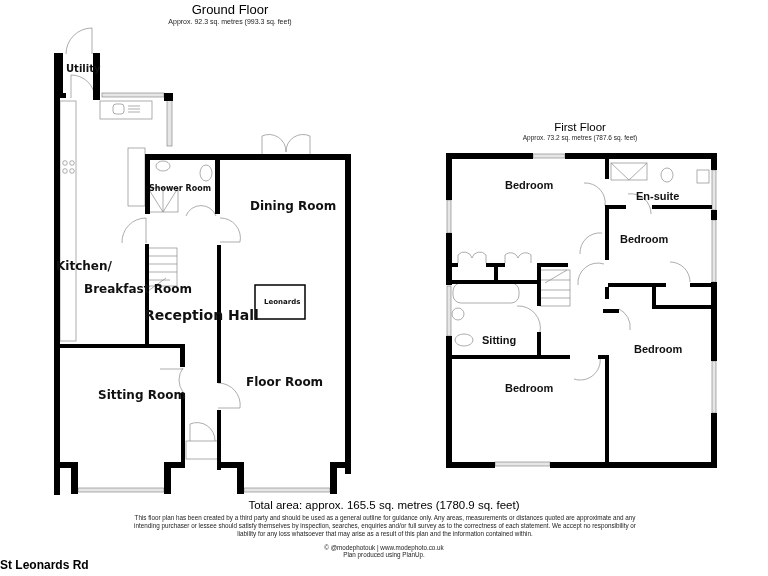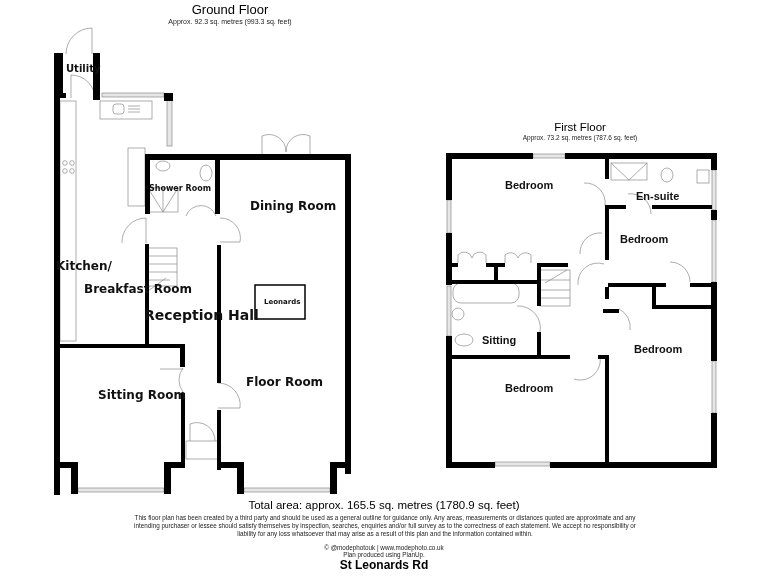--- a/index.html
+++ b/index.html
@@ -5,21 +5,21 @@
   html, body { margin:0; padding:0; background:#ffffff; }
   body { width:768px; height:576px; position:relative; overflow:hidden; font-family:"Liberation Sans", sans-serif; color:#000; }
   .floor-title { position:absolute; font-weight:normal; text-align:center; white-space:nowrap; }
   .floor-area { position:absolute; font-size:7px; color:#222; text-align:center; white-space:nowrap; }
   .room-label { position:absolute; font-family:"DejaVu Sans", sans-serif; font-weight:bold; font-size:12px; white-space:nowrap; color:#111; }
   .room-label-ff { position:absolute; font-family:"Liberation Sans", sans-serif; font-weight:bold; font-size:11px; white-space:nowrap; color:#111; }
   svg { position:absolute; left:0; top:0; }
   .total { position:absolute; left:0; width:768px; top:499px; text-align:center; font-size:11.5px; }
   .disclaimer { position:absolute; left:125px; width:520px; top:514px; text-align:center; font-size:6.3px; line-height:8px; color:#222; }
   .credit { position:absolute; left:0; width:768px; text-align:center; font-size:6.3px; color:#222; }
-  .street { position:absolute; left:0; width:768px; top:558px; text-align:center; font-weight:bold; font-size:12px; }
+  .street { position:absolute; left:0; width:768px; top:558px; text-align:left; font-weight:bold; font-size:12px; }
 </style>
 </head>
 <body>
 
 <div class="floor-title" style="left:120px; width:220px; top:2px; font-size:13px;">Ground Floor</div>
 <div class="floor-area" style="left:120px; width:220px; top:18px;">Approx. 92.3 sq. metres (993.3 sq. feet)</div>
 
 <div class="floor-title" style="left:500px; width:160px; top:121px; font-size:11.5px;">First Floor</div>
 <div class="floor-area" style="left:500px; width:160px; top:134px; font-size:6.5px;">Approx. 73.2 sq. metres (787.6 sq. feet)</div>
 

